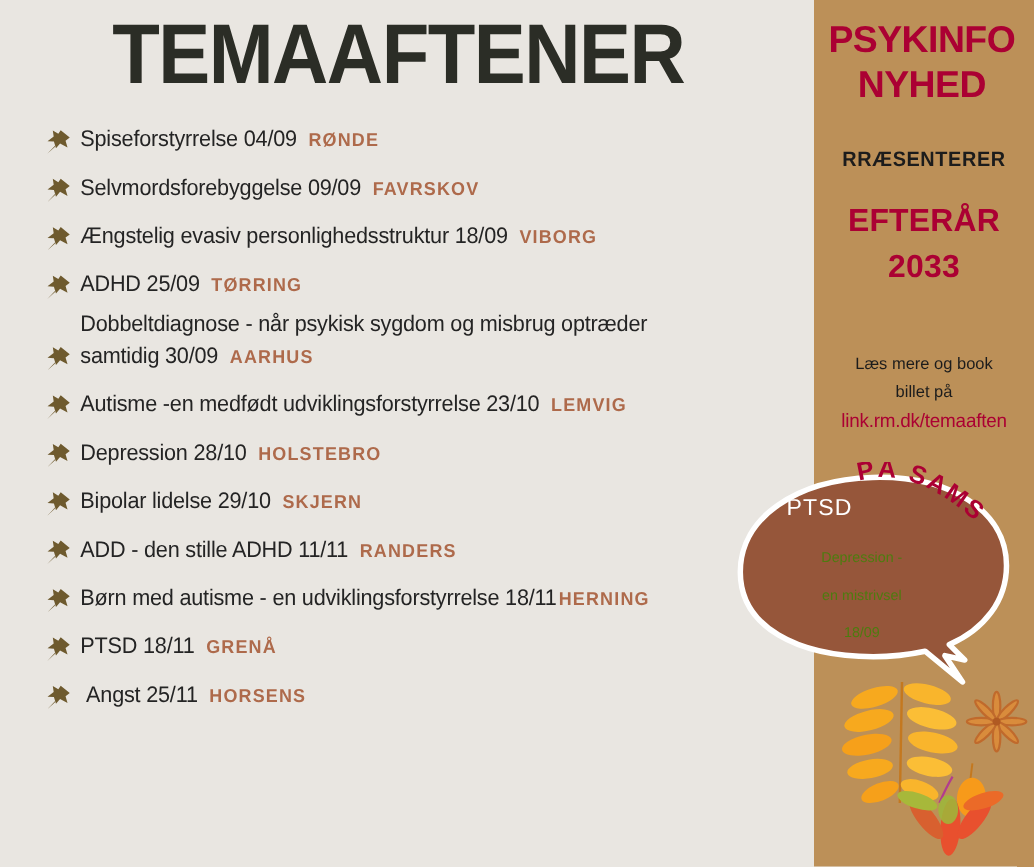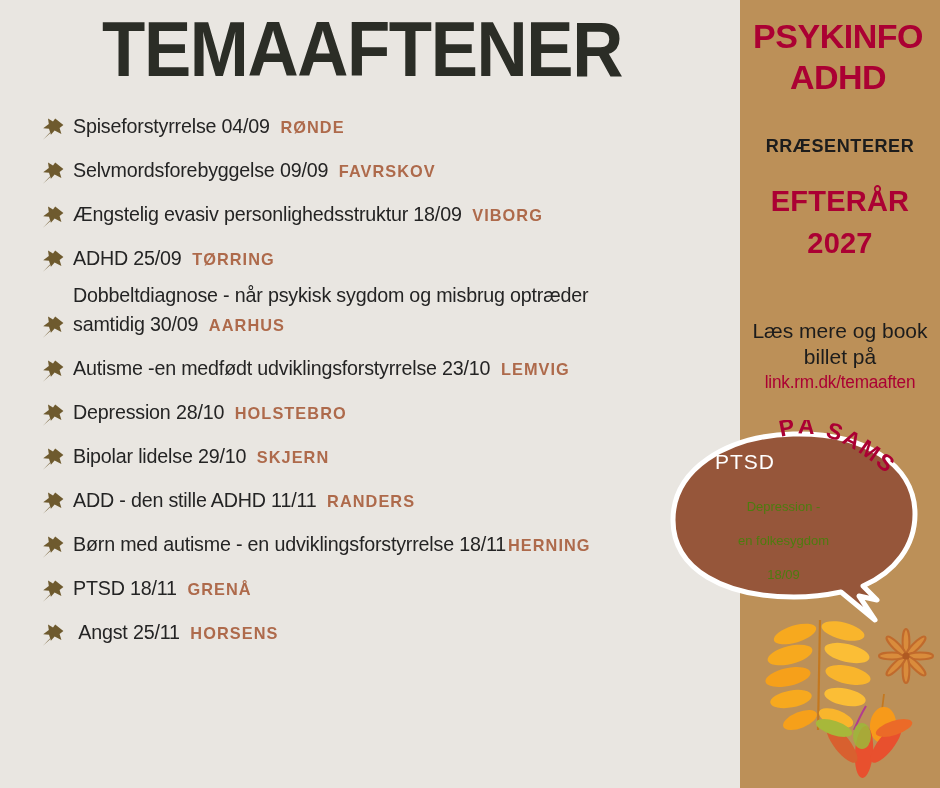--- a/index.html
+++ b/index.html
@@ -135,21 +135,21 @@
     font-weight: bold;
     font-size: 29px;
     line-height: 42px;
     color: #AB0033;
     letter-spacing: 0.2px;
   }
   .sb-booking {
     position: absolute;
     left: 4px; right: 4px;
     top: 318px;
-    font-size: 21px;
+    font-size: 15px;
     line-height: 26px;
     color: #1C1C1C;
   }
   .sb-link {
     position: absolute;
     left: 0; right: 0;
     top: 372px;
     font-size: 17.5px;
     color: #AB0033;
     letter-spacing: -0.2px;
@@ -327,26 +327,26 @@
         <span class="event-text">&nbsp;<span class="event-title-txt">Angst 25/11</span><span class="event-city">HORSENS</span></span>
       </div>
 
     </div>
   </div>
 
   <div id="sidebar">
     <div id="sidebar-inner">
       <div class="sb-brand">
         <div>PSYKINFO</div>
-        <div>ADHD</div>
+        <div>NYHED</div>
       </div>
       <div class="sb-presents">RRÆSENTERER</div>
       <div class="sb-season">
         <div>EFTERÅR</div>
-        <div>2027</div>
+        <div>2033</div>
       </div>
       <div class="sb-booking">
         <div>Læs mere og book</div>
         <div>billet på</div>
       </div>
       <div class="sb-link">link.rm.dk/temaaften</div>
     </div>
   </div>
 
   <div id="speech-bubble">
@@ -360,21 +360,21 @@
                L 212 196
                L 178 168
                C 164 171, 148 173, 131 173
                C 62 173, 10 146, 10 96 Z" fill="#96563A" stroke="#FFFFFF" stroke-width="5" stroke-linejoin="round"></path>
     </svg>
 
     <div class="bubble-text-layer">
       <div class="bubble-nyhed">PTSD</div>
       <div class="bubble-body">
         <div>Depression -</div>
-        <div>en folkesygdom</div>
+        <div>en mistrivsel</div>
         <div>18/09</div>
       </div>
 
       <svg id="pa-samso" viewBox="0 0 170 110">
         <defs>
           <path id="samsoArc" d="M 6 18 Q 56 0 118 58" fill="none"></path>
         </defs>
         <text font-family="Liberation Sans, sans-serif" font-size="23" font-weight="bold" fill="#AB0033" letter-spacing="2">
           <textPath href="#samsoArc" startOffset="2">PÅ SAMSØ</textPath>
         </text>

